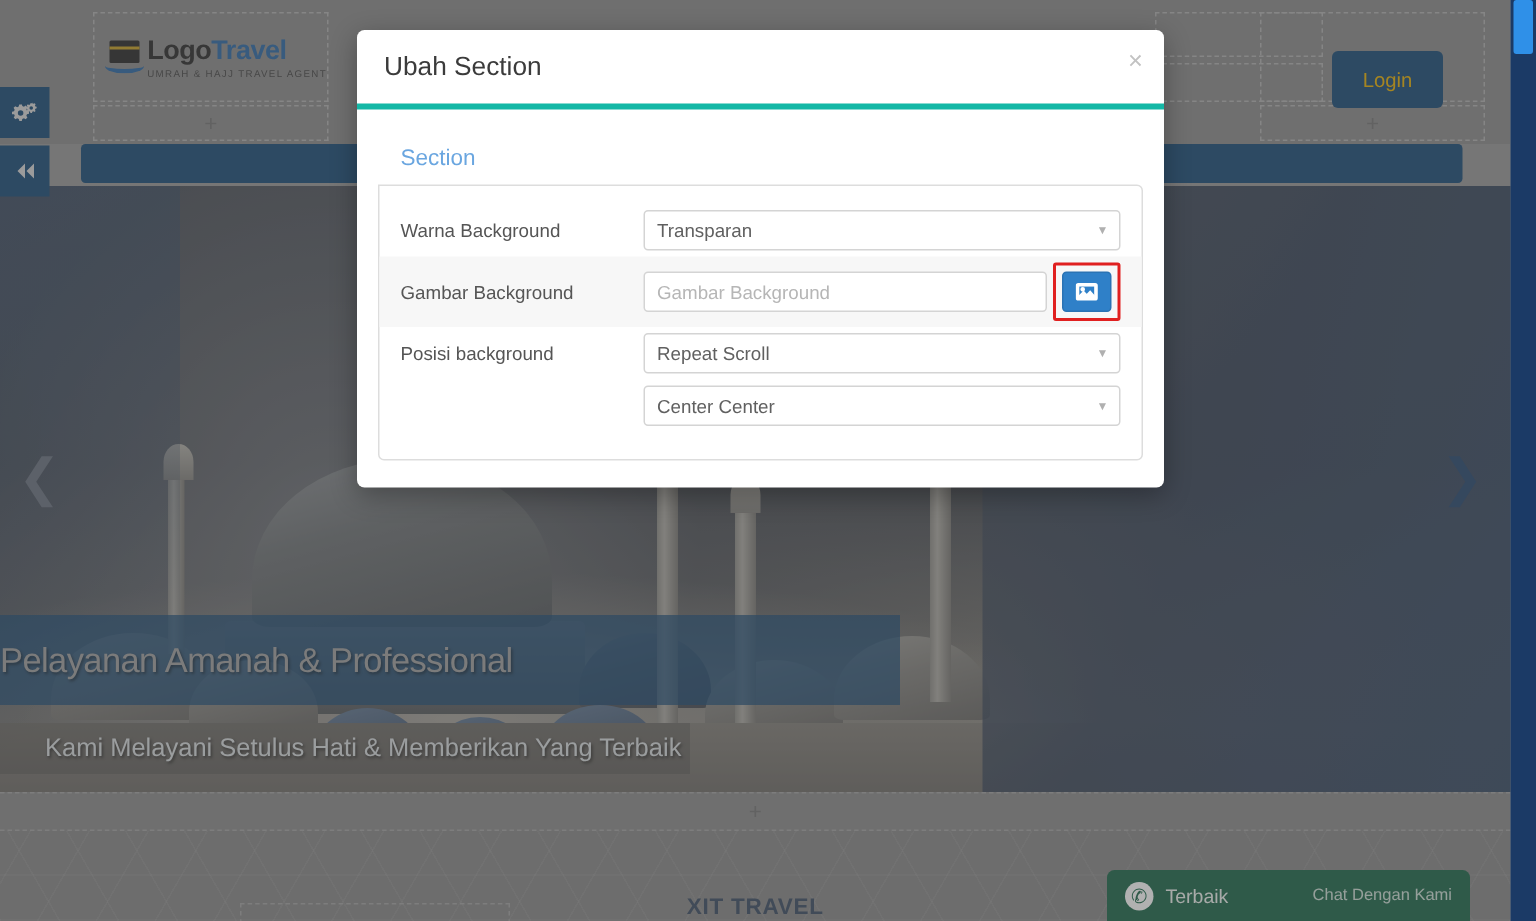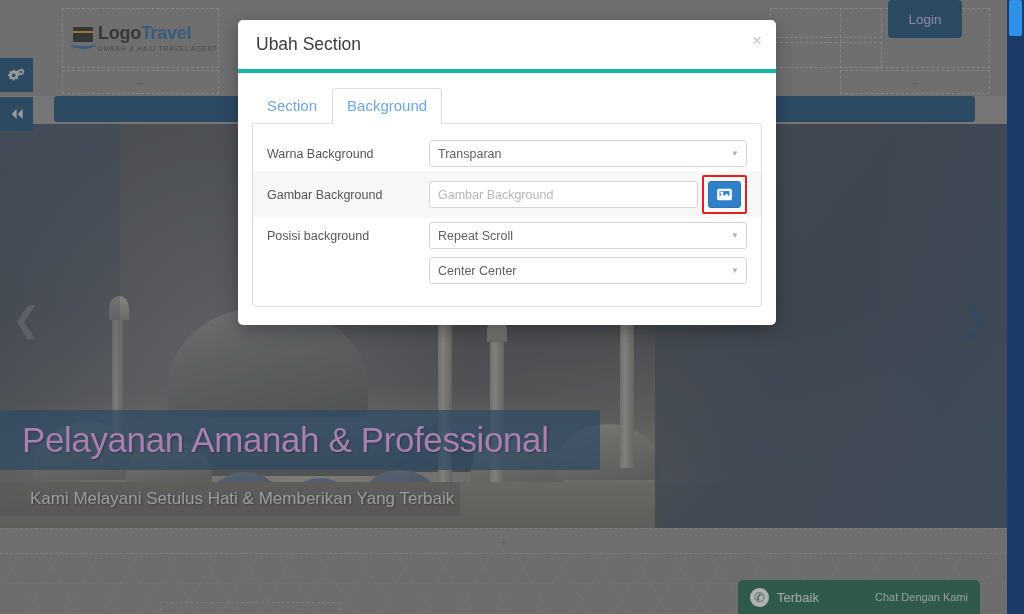--- a/index.html
+++ b/index.html
@@ -121,24 +121,24 @@
   }
   .plus-mark {
     color: #787878;
     font-size: 15px;
     line-height: 1;
     user-select: none;
   }
 
   .login-btn {
     position: absolute;
-    left: 888px; top: 0;
+    left: 888px; top: 34px;
     width: 74px; height: 38px;
     background: #1d4e79;
-    color: #c4b5fd;
+    color: #eab308;
     border: none;
     border-radius: 4px;
     font-family: "Liberation Sans", sans-serif;
     font-size: 13.5px;
     cursor: pointer;
   }
 
   .navbar {
     position: absolute;
     left: 54px; top: 96px;
@@ -274,23 +274,22 @@
   }
 
   .hero-title {
     position: absolute;
     left: 0; top: 286px;
     width: 600px;
     height: 60px;
     background: rgba(29,78,121,.72);
     display: flex;
     align-items: center;
-    padding-left: 22px;
-    color: #f0abfc;
-    font-size: 35px;
+    color: #a3a3a3;
+    font-size: 23px;
     letter-spacing: -0.4px;
     text-shadow: 1px 1px 2px rgba(0,0,0,.45);
     white-space: nowrap;
   }
   .hero-sub {
     position: absolute;
     left: 0; top: 358px;
     width: 460px;
     height: 34px;
     background: rgba(70,70,70,.30);
@@ -644,41 +643,41 @@
       <div class="hero-arrow left">❮</div>
       <div class="hero-arrow right">❯</div>
     </div>
 
     <div class="below-hero">
       <div class="addrow">
         <span class="plus-mark">+</span>
       </div>
       <div class="pattern-band"></div>
       <div class="footer-dash"></div>
+      <div class="footer-brand">XIT TRAVEL</div>
     </div>
 
     <div class="wa-widget">
       <span class="wa-icon">✆</span>
       <span class="wa-name">Terbaik</span>
       <span class="wa-cta">Chat Dengan Kami</span>
     </div>
   </div>
 
   <div id="backdrop"></div>
 
   <div id="modal">
 
     <div class="modal-head">
       <span class="modal-title">Ubah Section</span>
       <button class="modal-close">×</button>
     </div>
 
     <div class="tabs">
       <button class="tab">Section</button>
-      <button class="tab active">Background</button>
     </div>
 
     <div class="tab-panel">
 
       <div class="frow">
         <div class="flabel">Warna Background</div>
         <div class="fctl">
           <select class="sel">
             <option>Transparan</option>
           </select>

